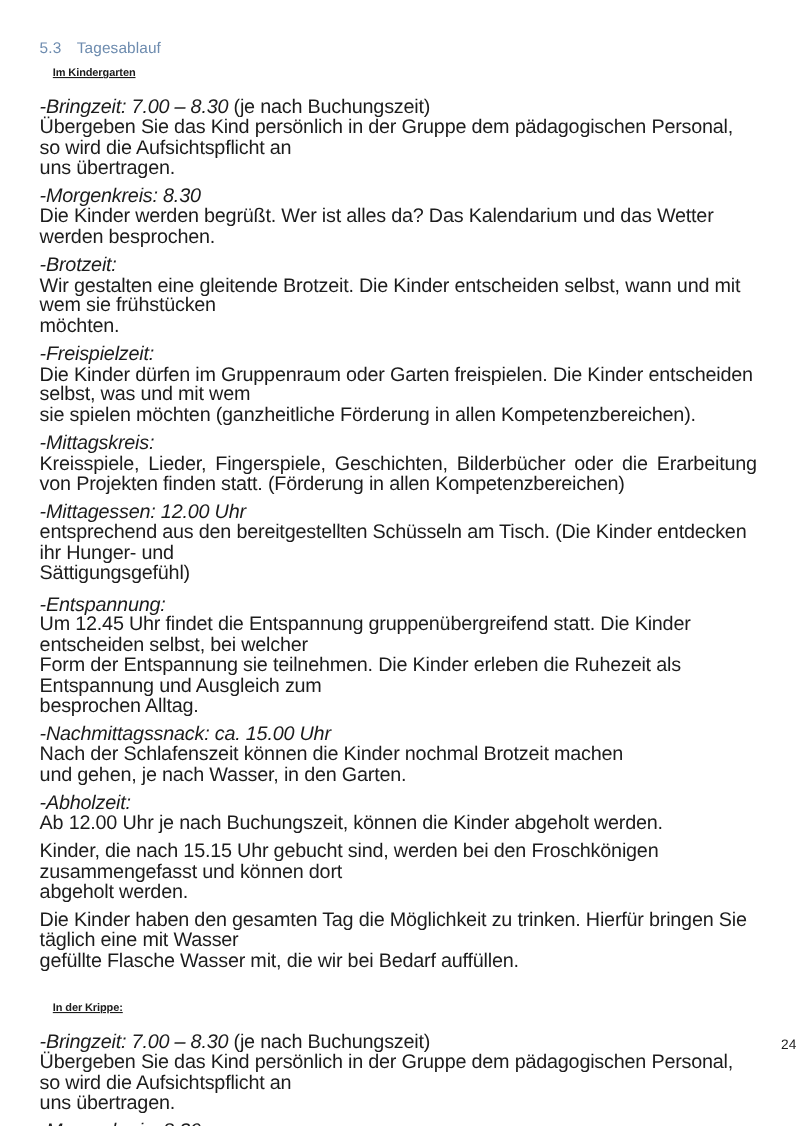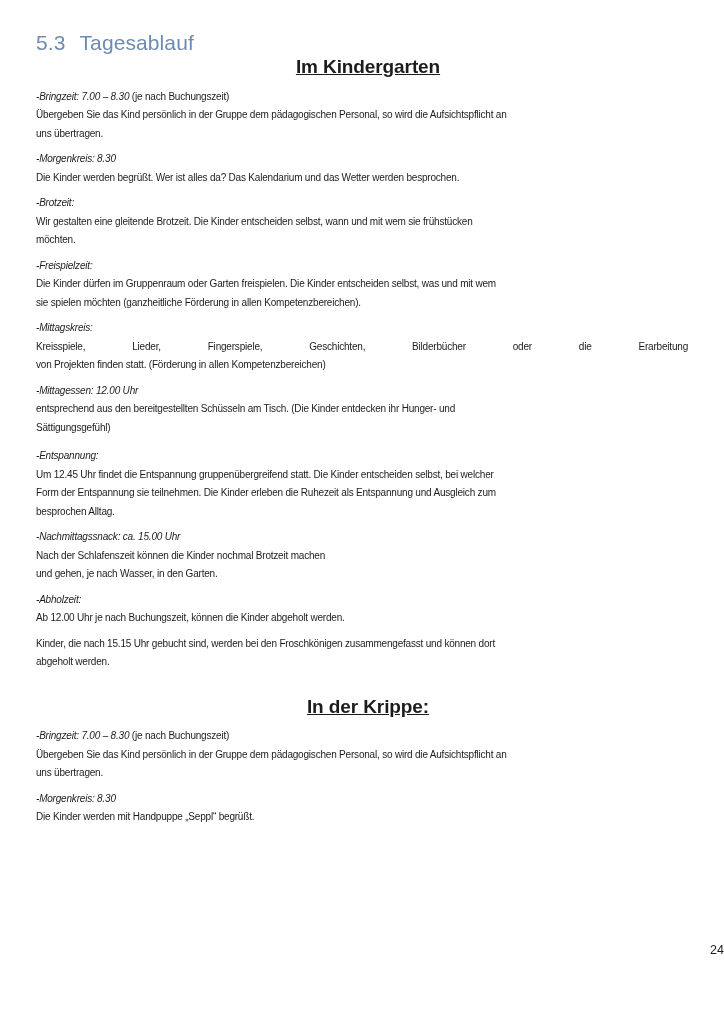--- a/index.html
+++ b/index.html
@@ -18,40 +18,39 @@
   .page {
     position: absolute;
     inset: 0;
     padding: 33px 36px 0 36px;
     box-sizing: border-box;
     background: #ffffff;
   }
   
   .h2 {
     margin: 0 0 5px 0;
-    font-size: 21px;
+    font-size: 14px;
     line-height: 20px;
     font-weight: 400;
     color: #6e8caf;
     letter-spacing: 0.1px;
   }
   .h2 .num { margin-right: 14px; }
   
   .sub-title {
     margin: 0 0 11px 12px;
-    font-size: 19px;
+    font-size: 10px;
     line-height: 18.5px;
     font-weight: 700;
     text-decoration: underline;
     letter-spacing: -0.1px;
-    text-align: center;
   }
   
   .txt {
-    font-size: 10px;
+    font-size: 18px;
     line-height: 18.5px;
     letter-spacing: -0.2px;
   }
   .section { margin: 0 0 7px 0; }
   .label { font-style: italic; }
   .ln { display: block; }
   .ln.just {
     text-align: justify;
     text-align-last: justify;
   }
@@ -129,20 +128,24 @@
   <div class="section txt">
     <span class="ln label">-Abholzeit:</span>
     <span class="ln">Ab 12.00 Uhr je nach Buchungszeit, können die Kinder abgeholt werden.</span>
   </div>
 
   <div class="para txt">
     <span class="ln">Kinder, die nach 15.15 Uhr gebucht sind, werden bei den Froschkönigen zusammengefasst und können dort</span>
     <span class="ln">abgeholt werden.</span>
   </div>
 
+  <div class="para txt">
+    <span class="ln">Die Kinder haben den gesamten Tag die Möglichkeit zu trinken. Hierfür bringen Sie täglich eine mit Wasser</span>
+    <span class="ln">gefüllte Flasche Wasser mit, die wir bei Bedarf auffüllen.</span>
+  </div>
 
   <div class="krippe-block">
     <div class="sub-title">In der Krippe:</div>
 
     <div class="section txt">
       <span class="ln"><span class="label">-Bringzeit: 7.00 – 8.30</span><span class="rm"> (je nach Buchungszeit)</span></span>
       <span class="ln">Übergeben Sie das Kind persönlich in der Gruppe dem pädagogischen Personal, so wird die Aufsichtspflicht an</span>
       <span class="ln">uns übertragen.</span>
     </div>
 

